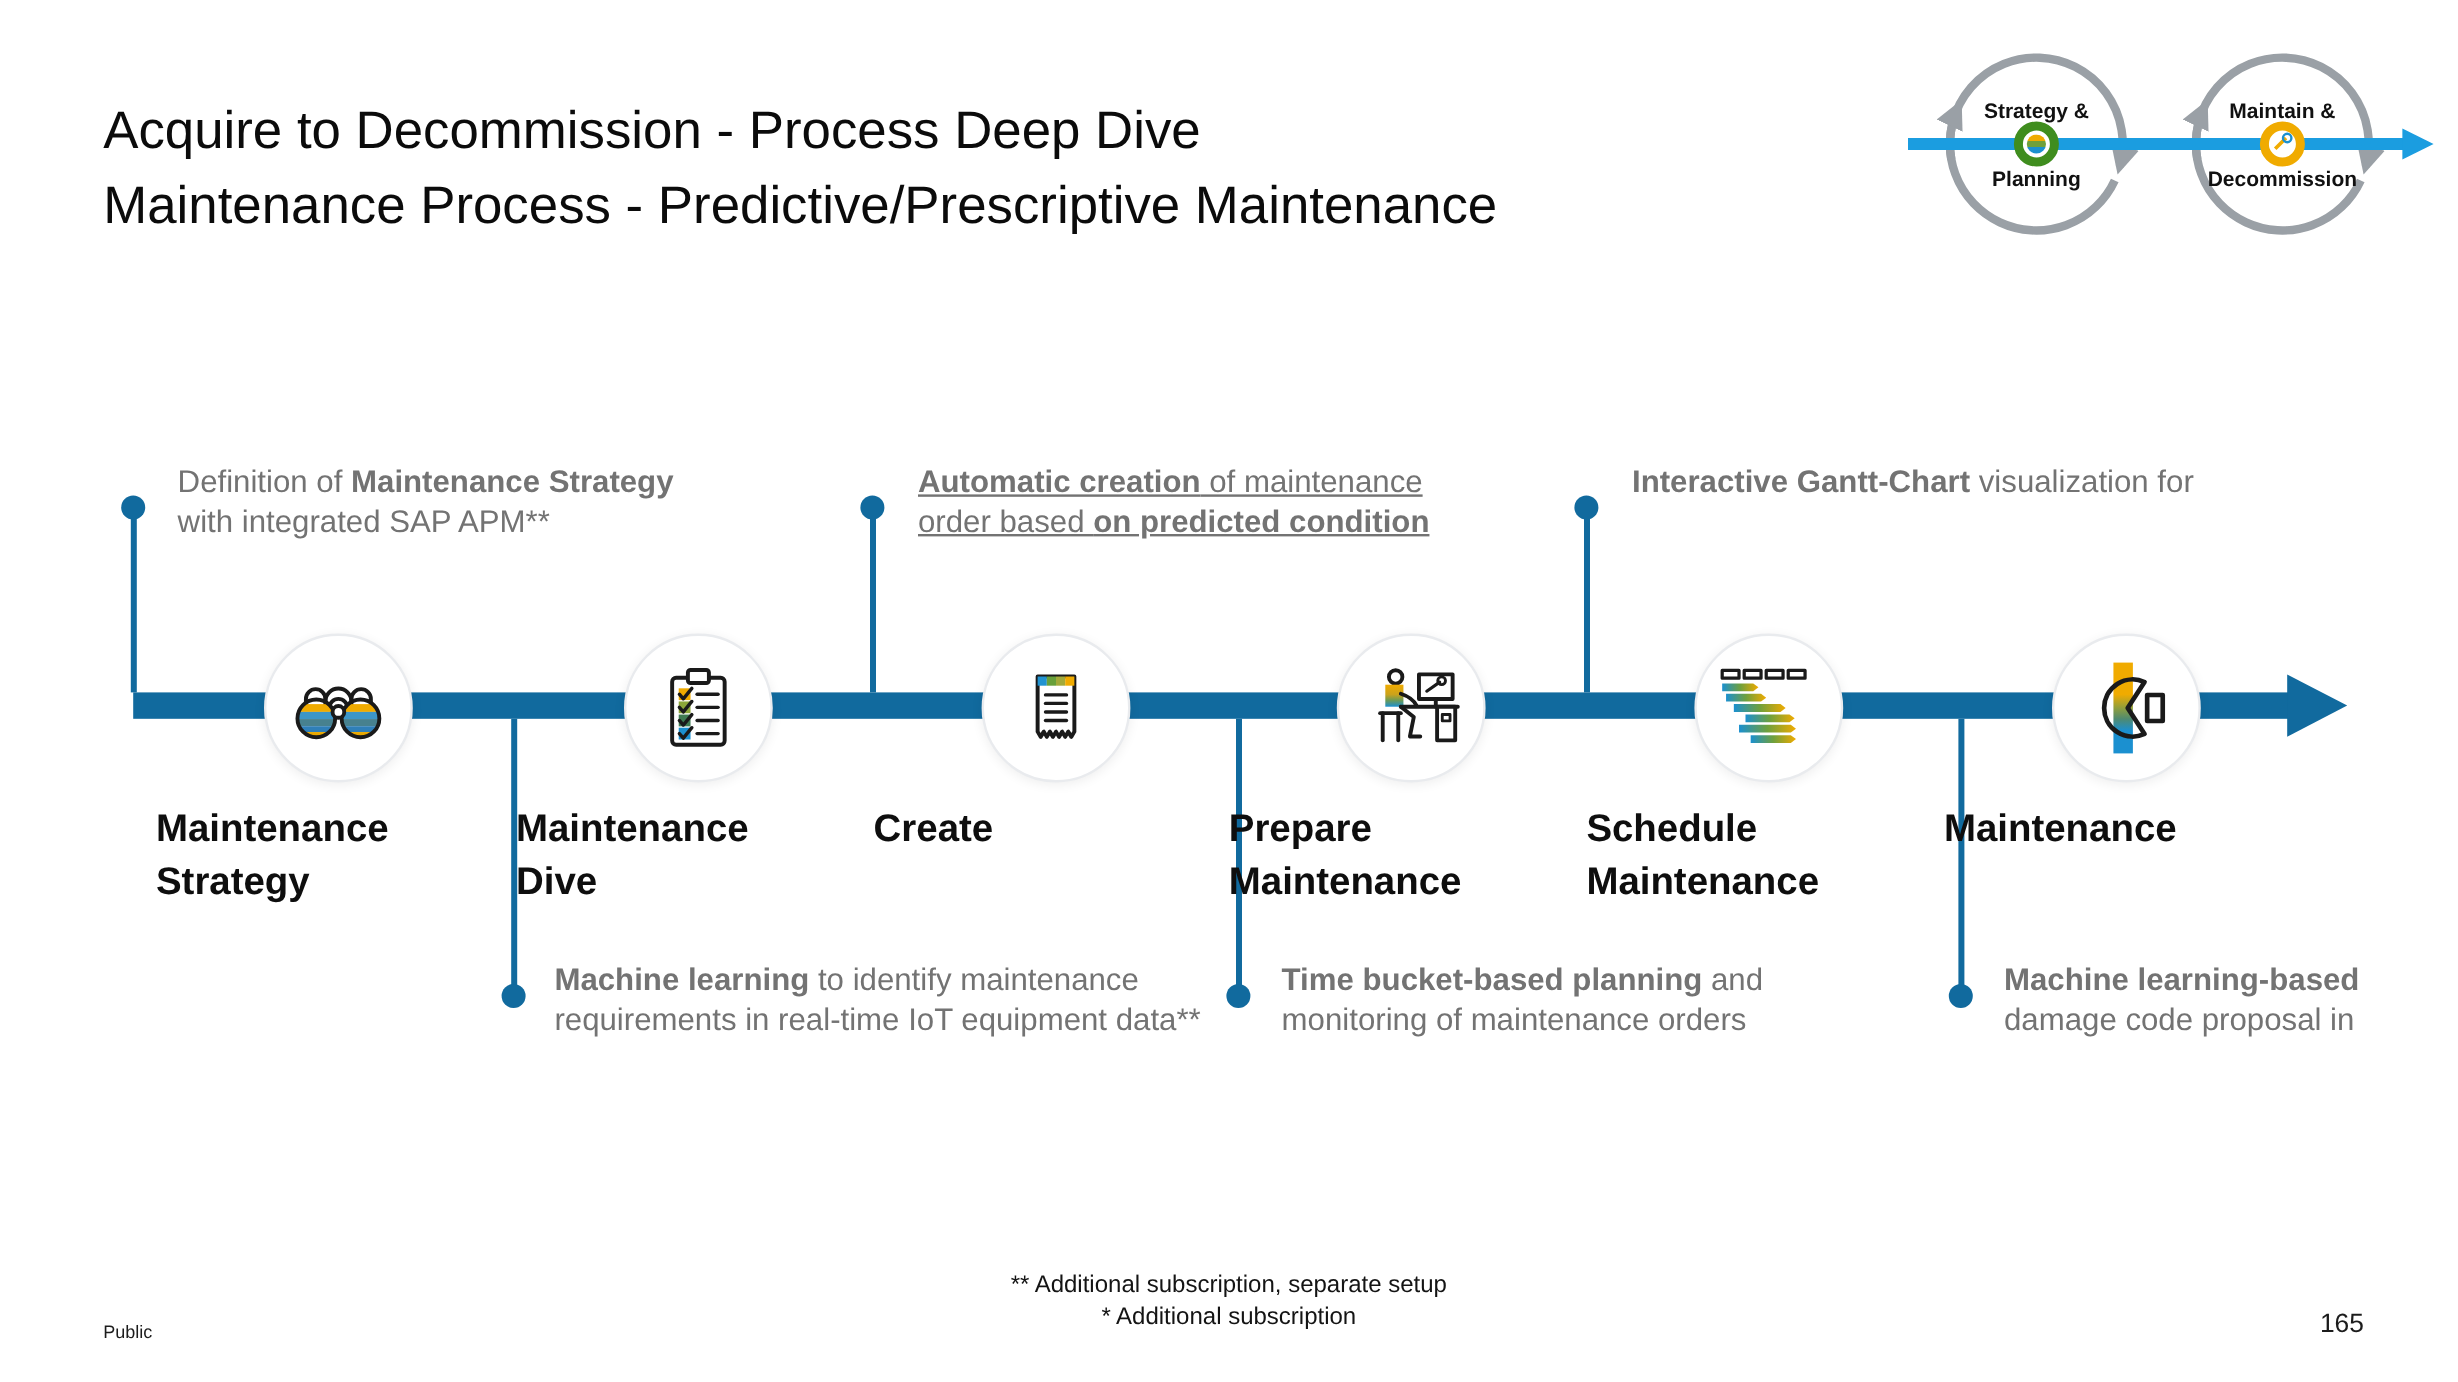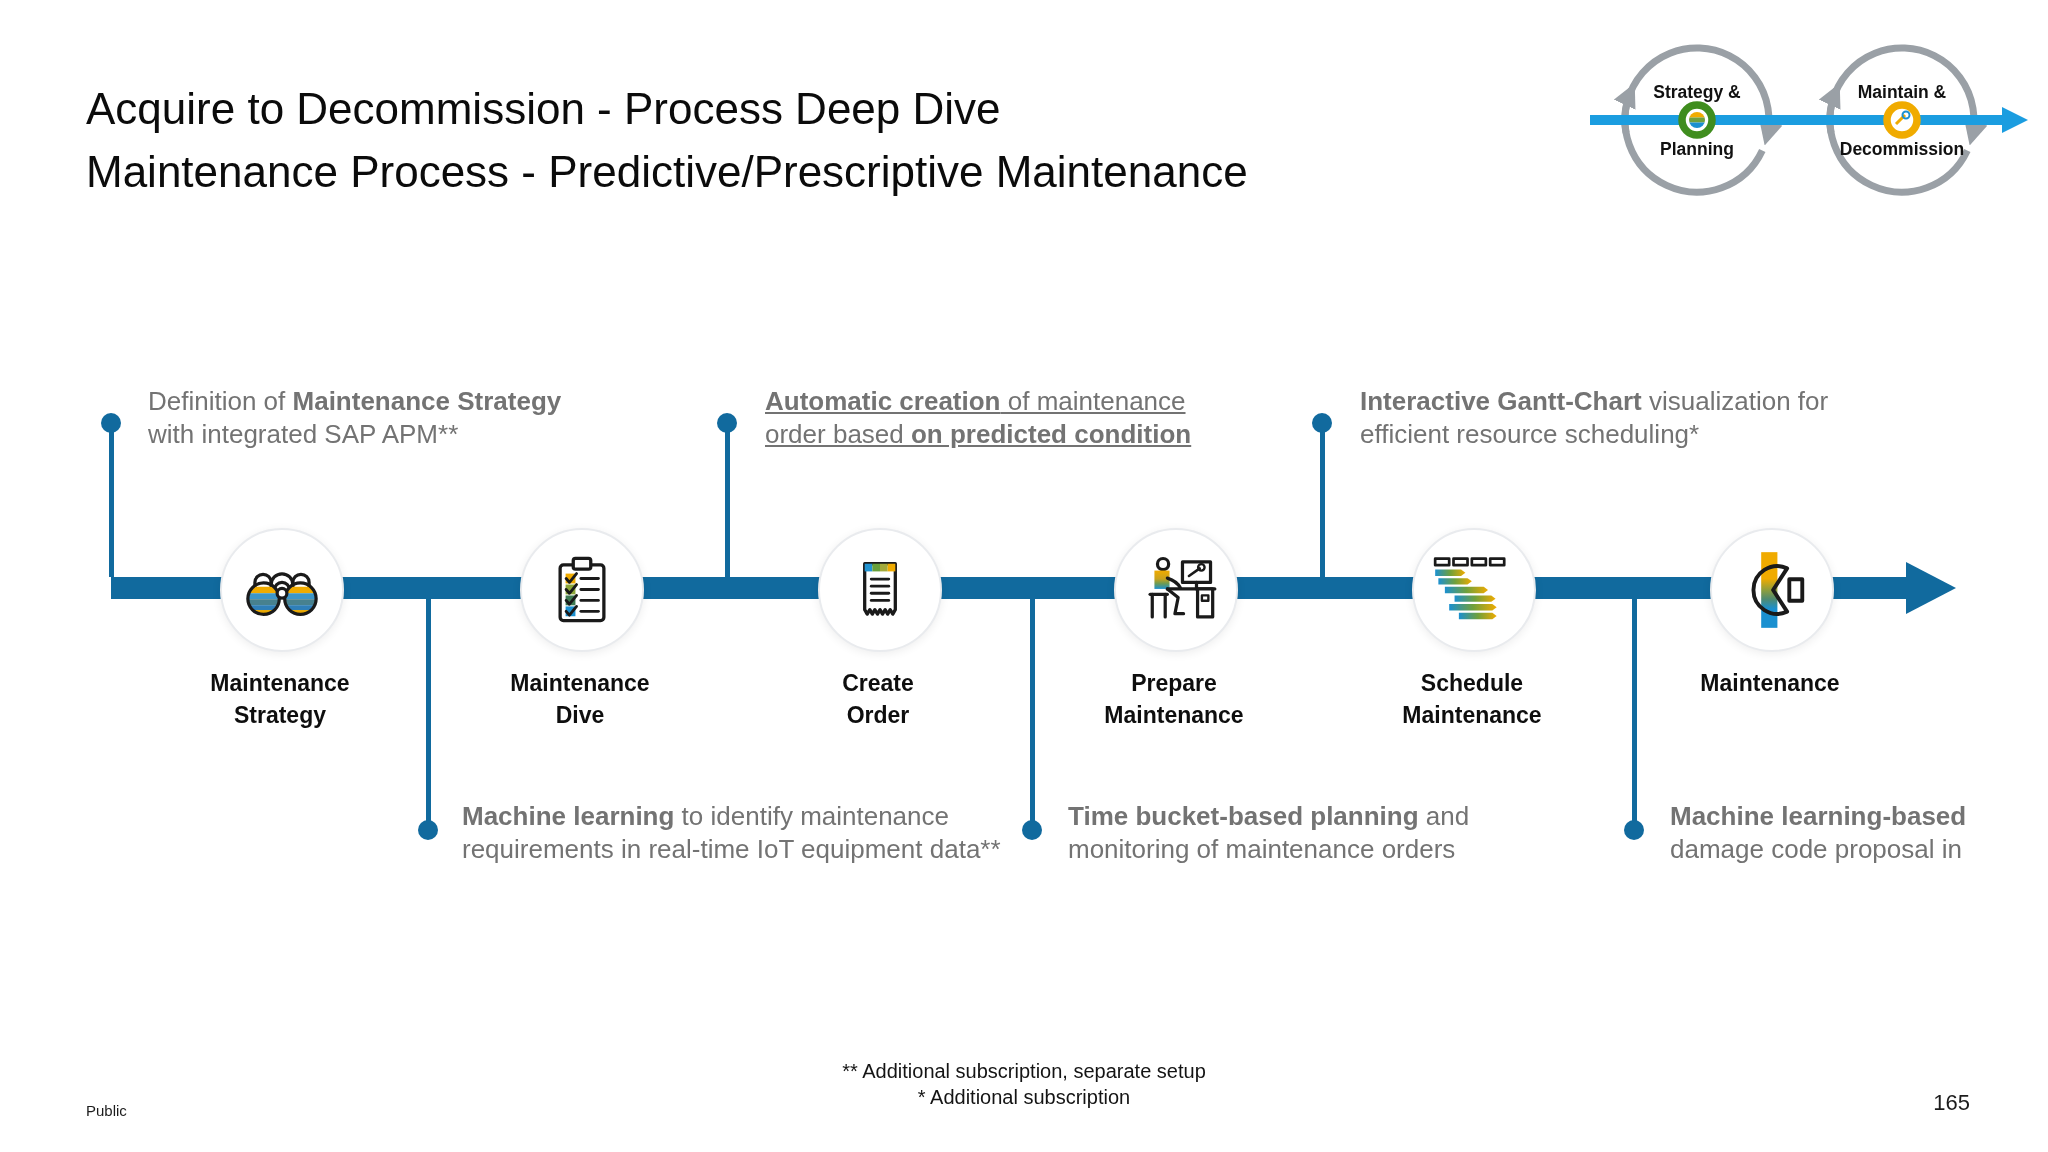--- a/index.html
+++ b/index.html
@@ -15,22 +15,22 @@
 
   
   .timeline-bar{position:absolute;left:111px;top:577px;width:1800px;height:22px;background:var(--timeline-blue,#116a9e);z-index:1;}
   .timeline-arrowhead{position:absolute;left:1906px;top:562px;width:0;height:0;
     border-top:26px solid transparent;border-bottom:26px solid transparent;
     border-left:50px solid var(--timeline-blue,#116a9e);z-index:1;}
 
   .step-circle{position:absolute;top:528px;width:120px;height:120px;border-radius:50%;
     background:#fff;border:2px solid #e9ebee;box-shadow:0 2px 10px rgba(0,0,0,.07);
     display:flex;align-items:center;justify-content:center;z-index:2;}
-  .step-label{position:absolute;top:668px;width:300px;text-align:center;
-    font-size:23px;font-weight:700;line-height:1.38;color:#0e0e0e;z-index:2;}
+  .step-label{position:absolute;top:668px;width:300px;text-align:left;
+    font-size:32px;font-weight:700;line-height:1.38;color:#0e0e0e;z-index:2;}
 
   
   .co-dot{position:absolute;width:20px;height:20px;border-radius:50%;
     background:var(--timeline-blue,#116a9e);z-index:3;}
   .co-line{position:absolute;width:5px;background:var(--timeline-blue,#116a9e);z-index:0;}
   .co-text{position:absolute;font-size:26px;line-height:1.26;color:#737373;z-index:3;white-space:nowrap;}
   .co-text b{font-weight:700;}
 
   
   .footnotes{position:absolute;left:0;right:0;top:1058px;text-align:center;
@@ -111,21 +111,20 @@
   <div class="co-line" style="left:724.5px;top:423px;height:154px;"></div>
   <div class="co-text" style="left:765px;top:385px;text-decoration:underline;">
       <div><b>Automatic creation</b><span> of maintenance</span></div>
       <div><span>order based </span><b>on predicted condition</b></div>
     </div>
 
   <div class="co-dot" style="left:1312px;top:413px;"></div>
   <div class="co-line" style="left:1319.5px;top:423px;height:154px;"></div>
   <div class="co-text" style="left:1360px;top:385px;">
       <div><b>Interactive Gantt-Chart</b><span> visualization for</span></div>
-      <div><span>efficient resource scheduling*</span></div>
     </div>
 
   <div class="co-line" style="left:425.5px;top:599px;height:231px;"></div>
   <div class="co-dot" style="left:418px;top:820px;"></div>
   <div class="co-text" style="left:462px;top:800px;">
       <div><b>Machine learning</b><span> to identify maintenance</span></div>
       <div><span>requirements in real-time IoT equipment data**</span></div>
     </div>
 
   <div class="co-line" style="left:1029.5px;top:599px;height:231px;"></div>
@@ -215,21 +214,20 @@
       <g class="ink" style="stroke-width:2.6">
         <line x1="24" y1="22" x2="40" y2="22"></line>
         <line x1="24" y1="28.5" x2="40" y2="28.5"></line>
         <line x1="24" y1="35" x2="40" y2="35"></line>
         <line x1="24" y1="41.5" x2="40" y2="41.5"></line>
       </g>
     </svg>
   </div>
   <div class="step-label" style="left:728px;">
     <div>Create</div>
-    <div>Order</div>
   </div>
 
   <div class="step-circle" style="left:1114px;">
     <svg width="82" height="70" viewBox="0 0 76 64">
       <defs>
         <linearGradient id="pd-shirt" x1="0" y1="0" x2="0" y2="1">
           <stop offset="0" stop-color="#f0ab00"></stop>
           <stop offset="0.45" stop-color="#caa21c"></stop>
           <stop offset="0.7" stop-color="#6f9b52"></stop>
           <stop offset="1" stop-color="#1b90d0"></stop>

